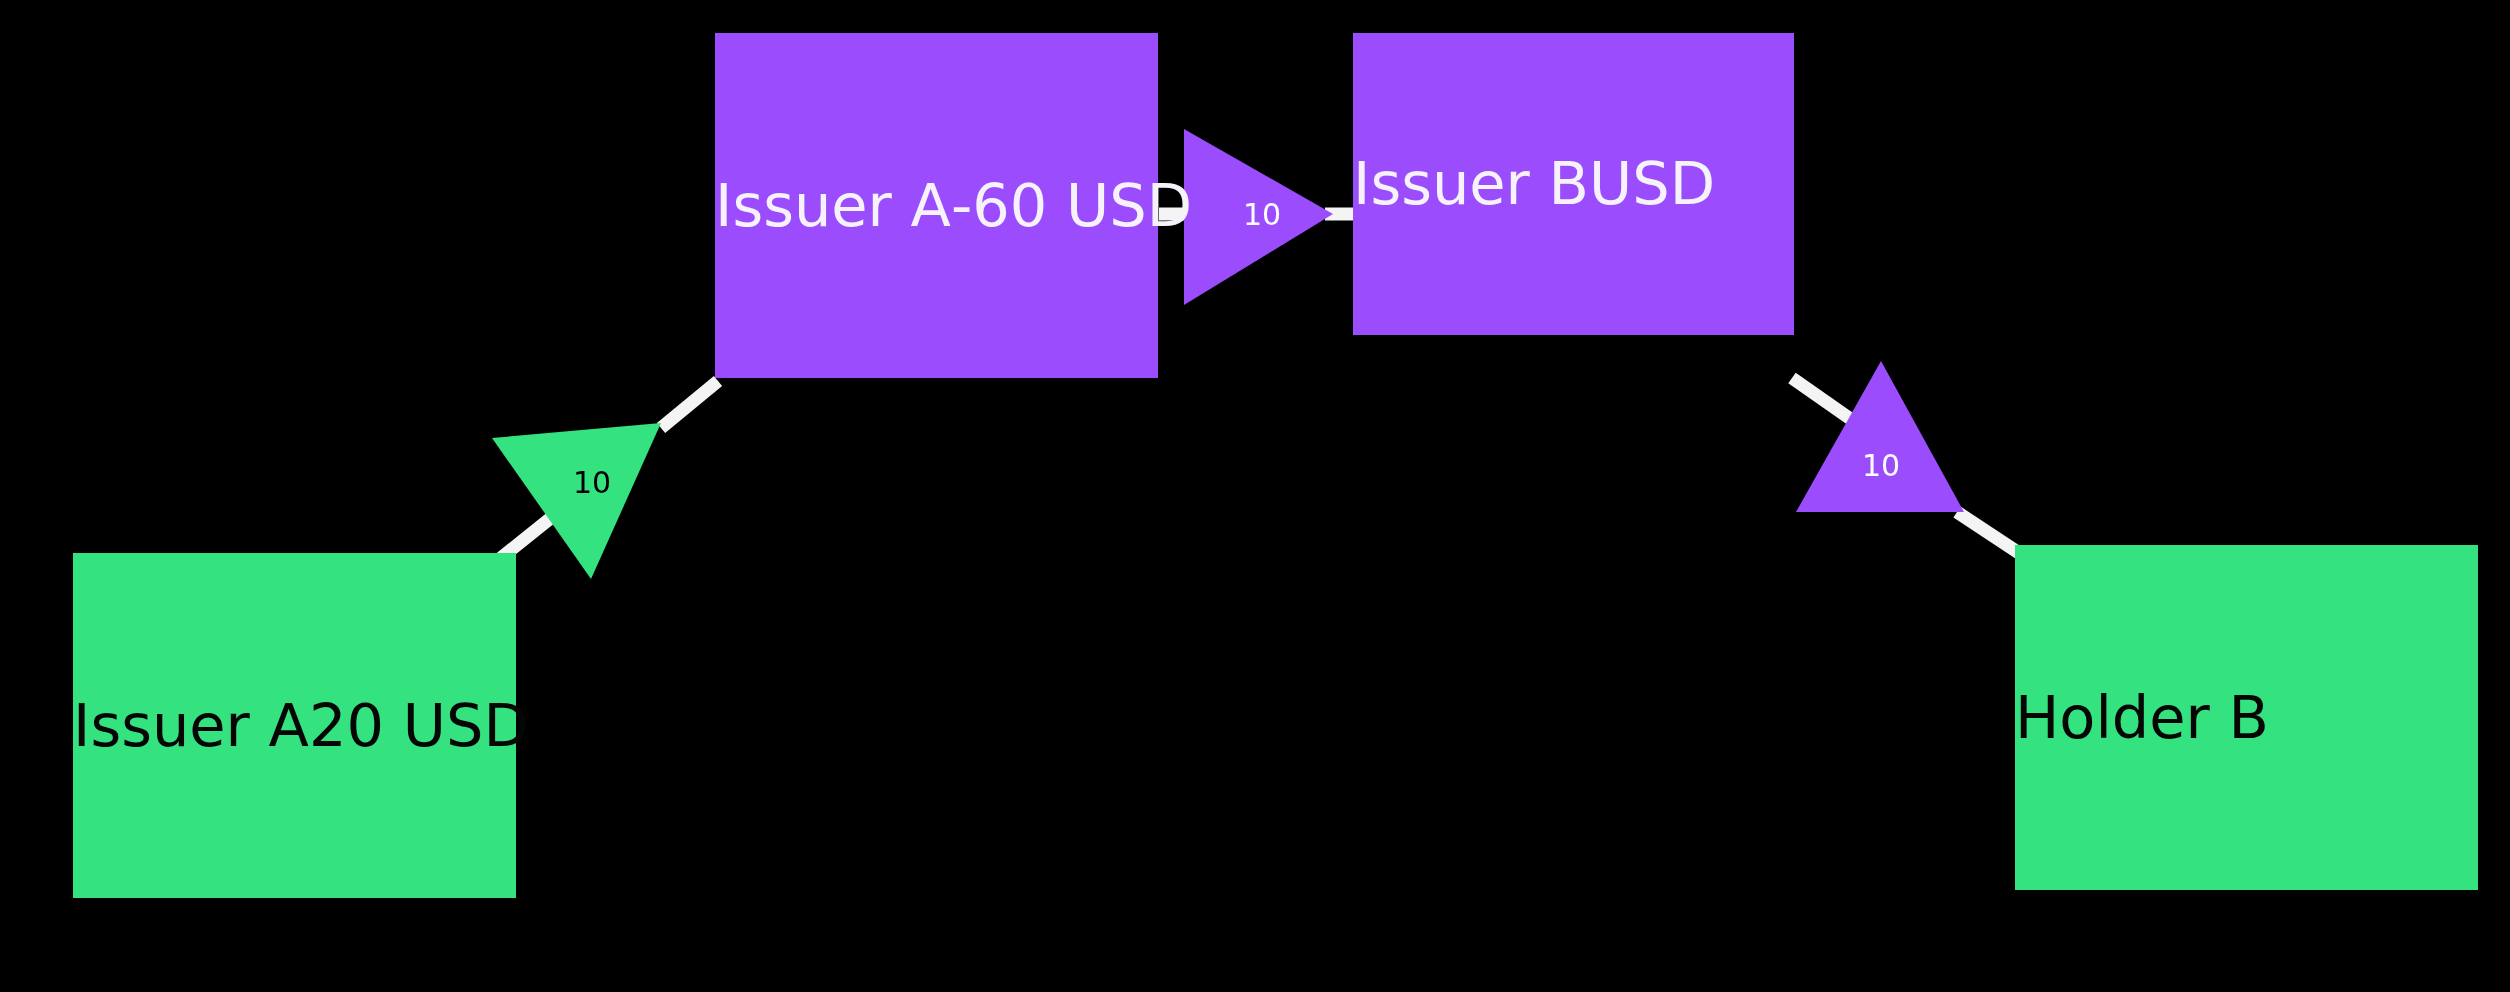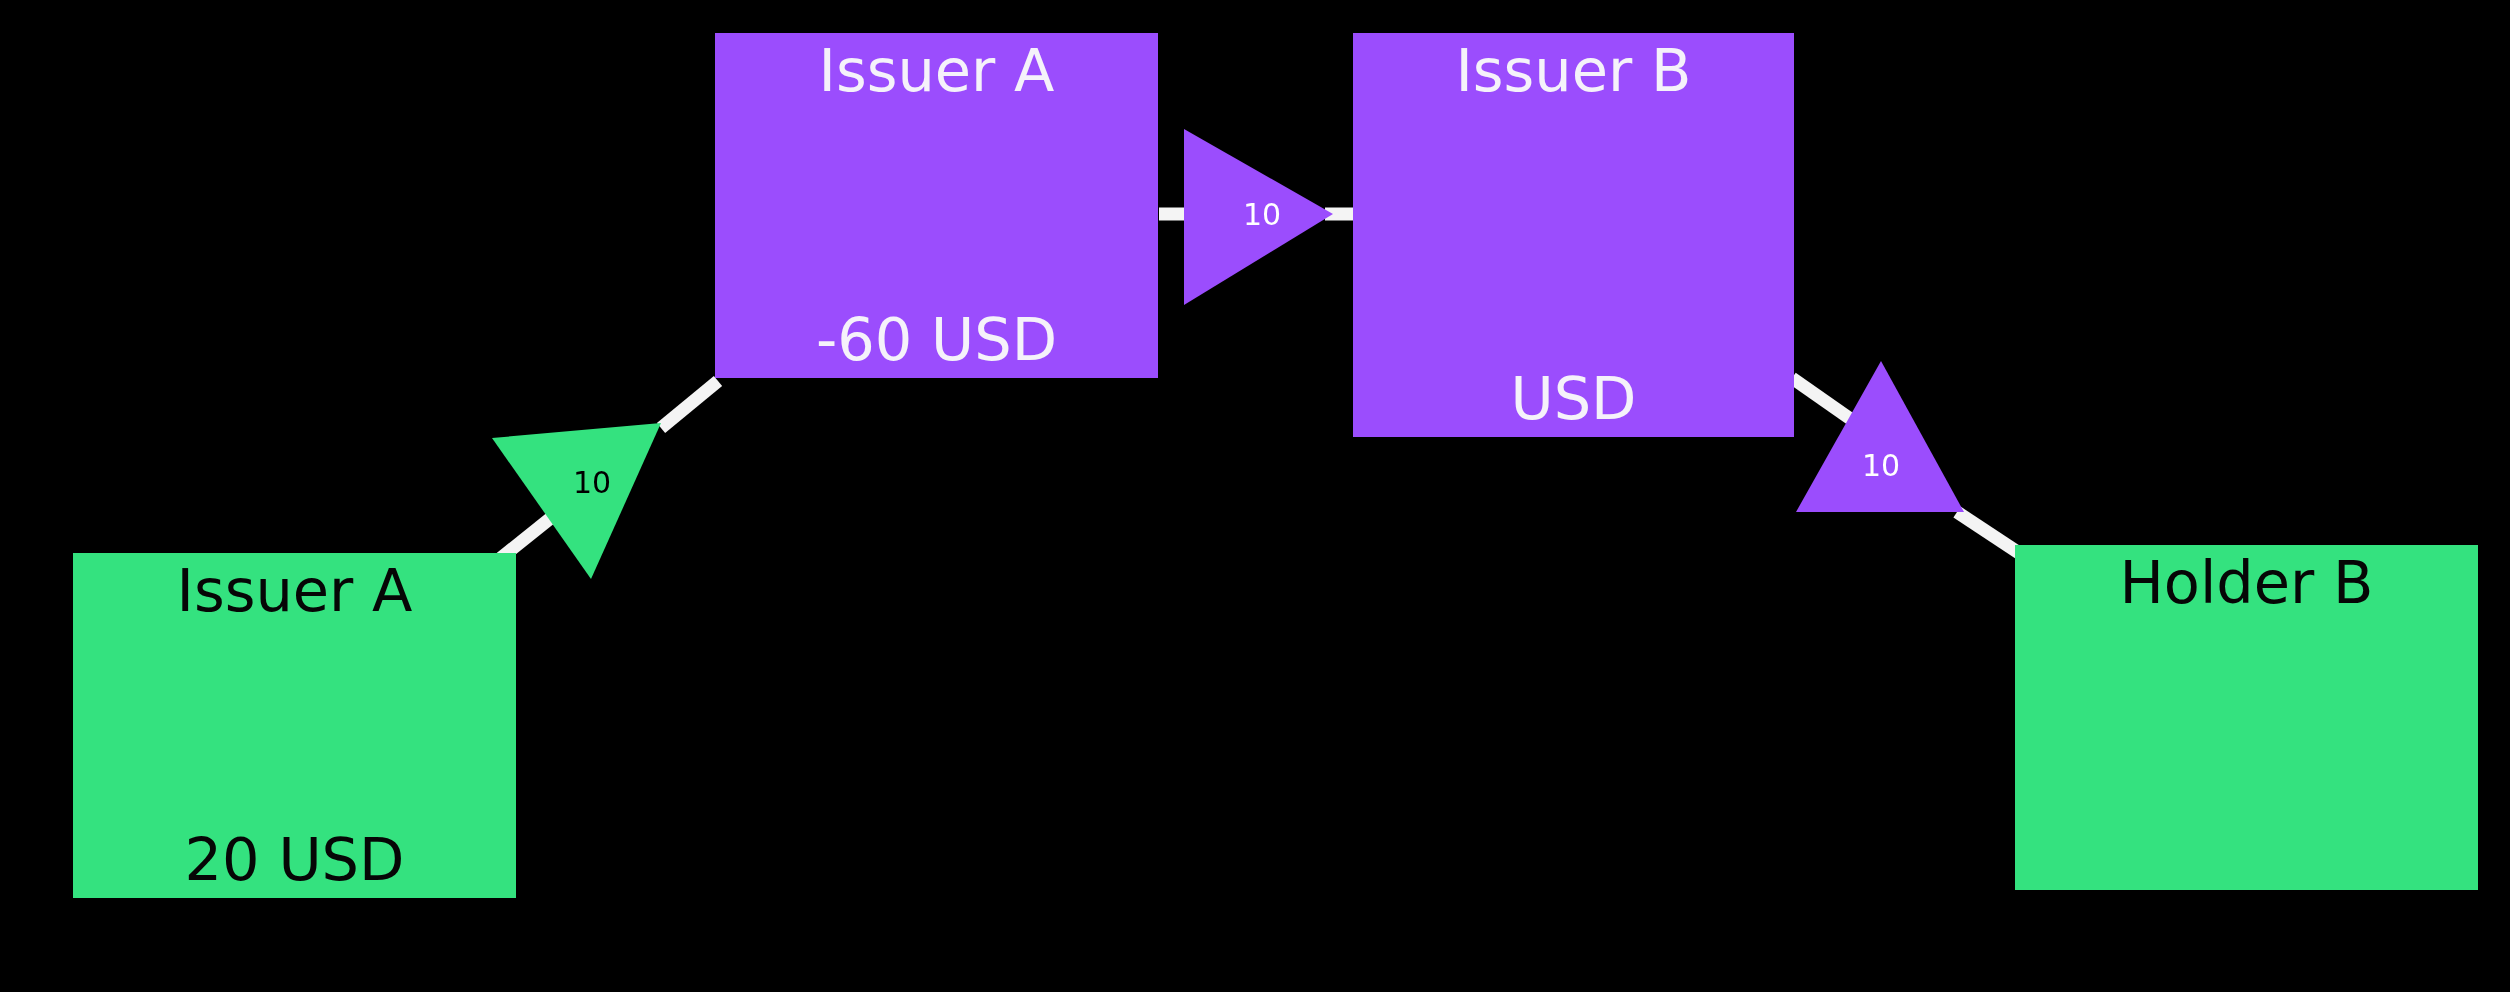--- a/index.html
+++ b/index.html
@@ -23,23 +23,23 @@
     position: absolute;
     top: 0;
     left: 0;
     width: 2510px;
     height: 992px;
     pointer-events: none;
   }
   .node {
     position: absolute;
     display: flex;
-    flex-direction: column;
+    flex-direction: row;
     align-items: center;
-    justify-content: space-between;
+    justify-content: flex-start;
     line-height: 1.28;
     text-align: center;
     box-sizing: border-box;
   }
   .node .nline {
     display: block;
     white-space: pre;
   }
   .node-issuer {
     background: #9b4dfd;
@@ -88,21 +88,21 @@
       <line x1="1957" y1="512" x2="2019" y2="553" stroke="#f4f4f4" stroke-width="13" stroke-linecap="butt"></line>
       <polygon points="1881,361 1796,512 1964,512" fill="#9b4dfd"></polygon>
     </g>
   </svg>
 
   <div class="node node-issuer" style="left:715px; top:33px; width:443px; height:345px;">
     <span class="nline">Issuer A</span>
     <span class="nline">-60 USD</span>
   </div>
 
-  <div class="node node-issuer" style="left:1353px; top:33px; width:441px; height:404px;">
+  <div class="node node-issuer" style="left:1353px; top:33px; width:441px; height:302px;">
     <span class="nline">Issuer B</span>
     <span class="nline">USD</span>
   </div>
 
   <div class="node node-holder" style="left:73px; top:553px; width:443px; height:345px;">
     <span class="nline">Issuer A</span>
     <span class="nline">20 USD</span>
   </div>
 
   <div class="node node-holder" style="left:2015px; top:545px; width:463px; height:345px;">

